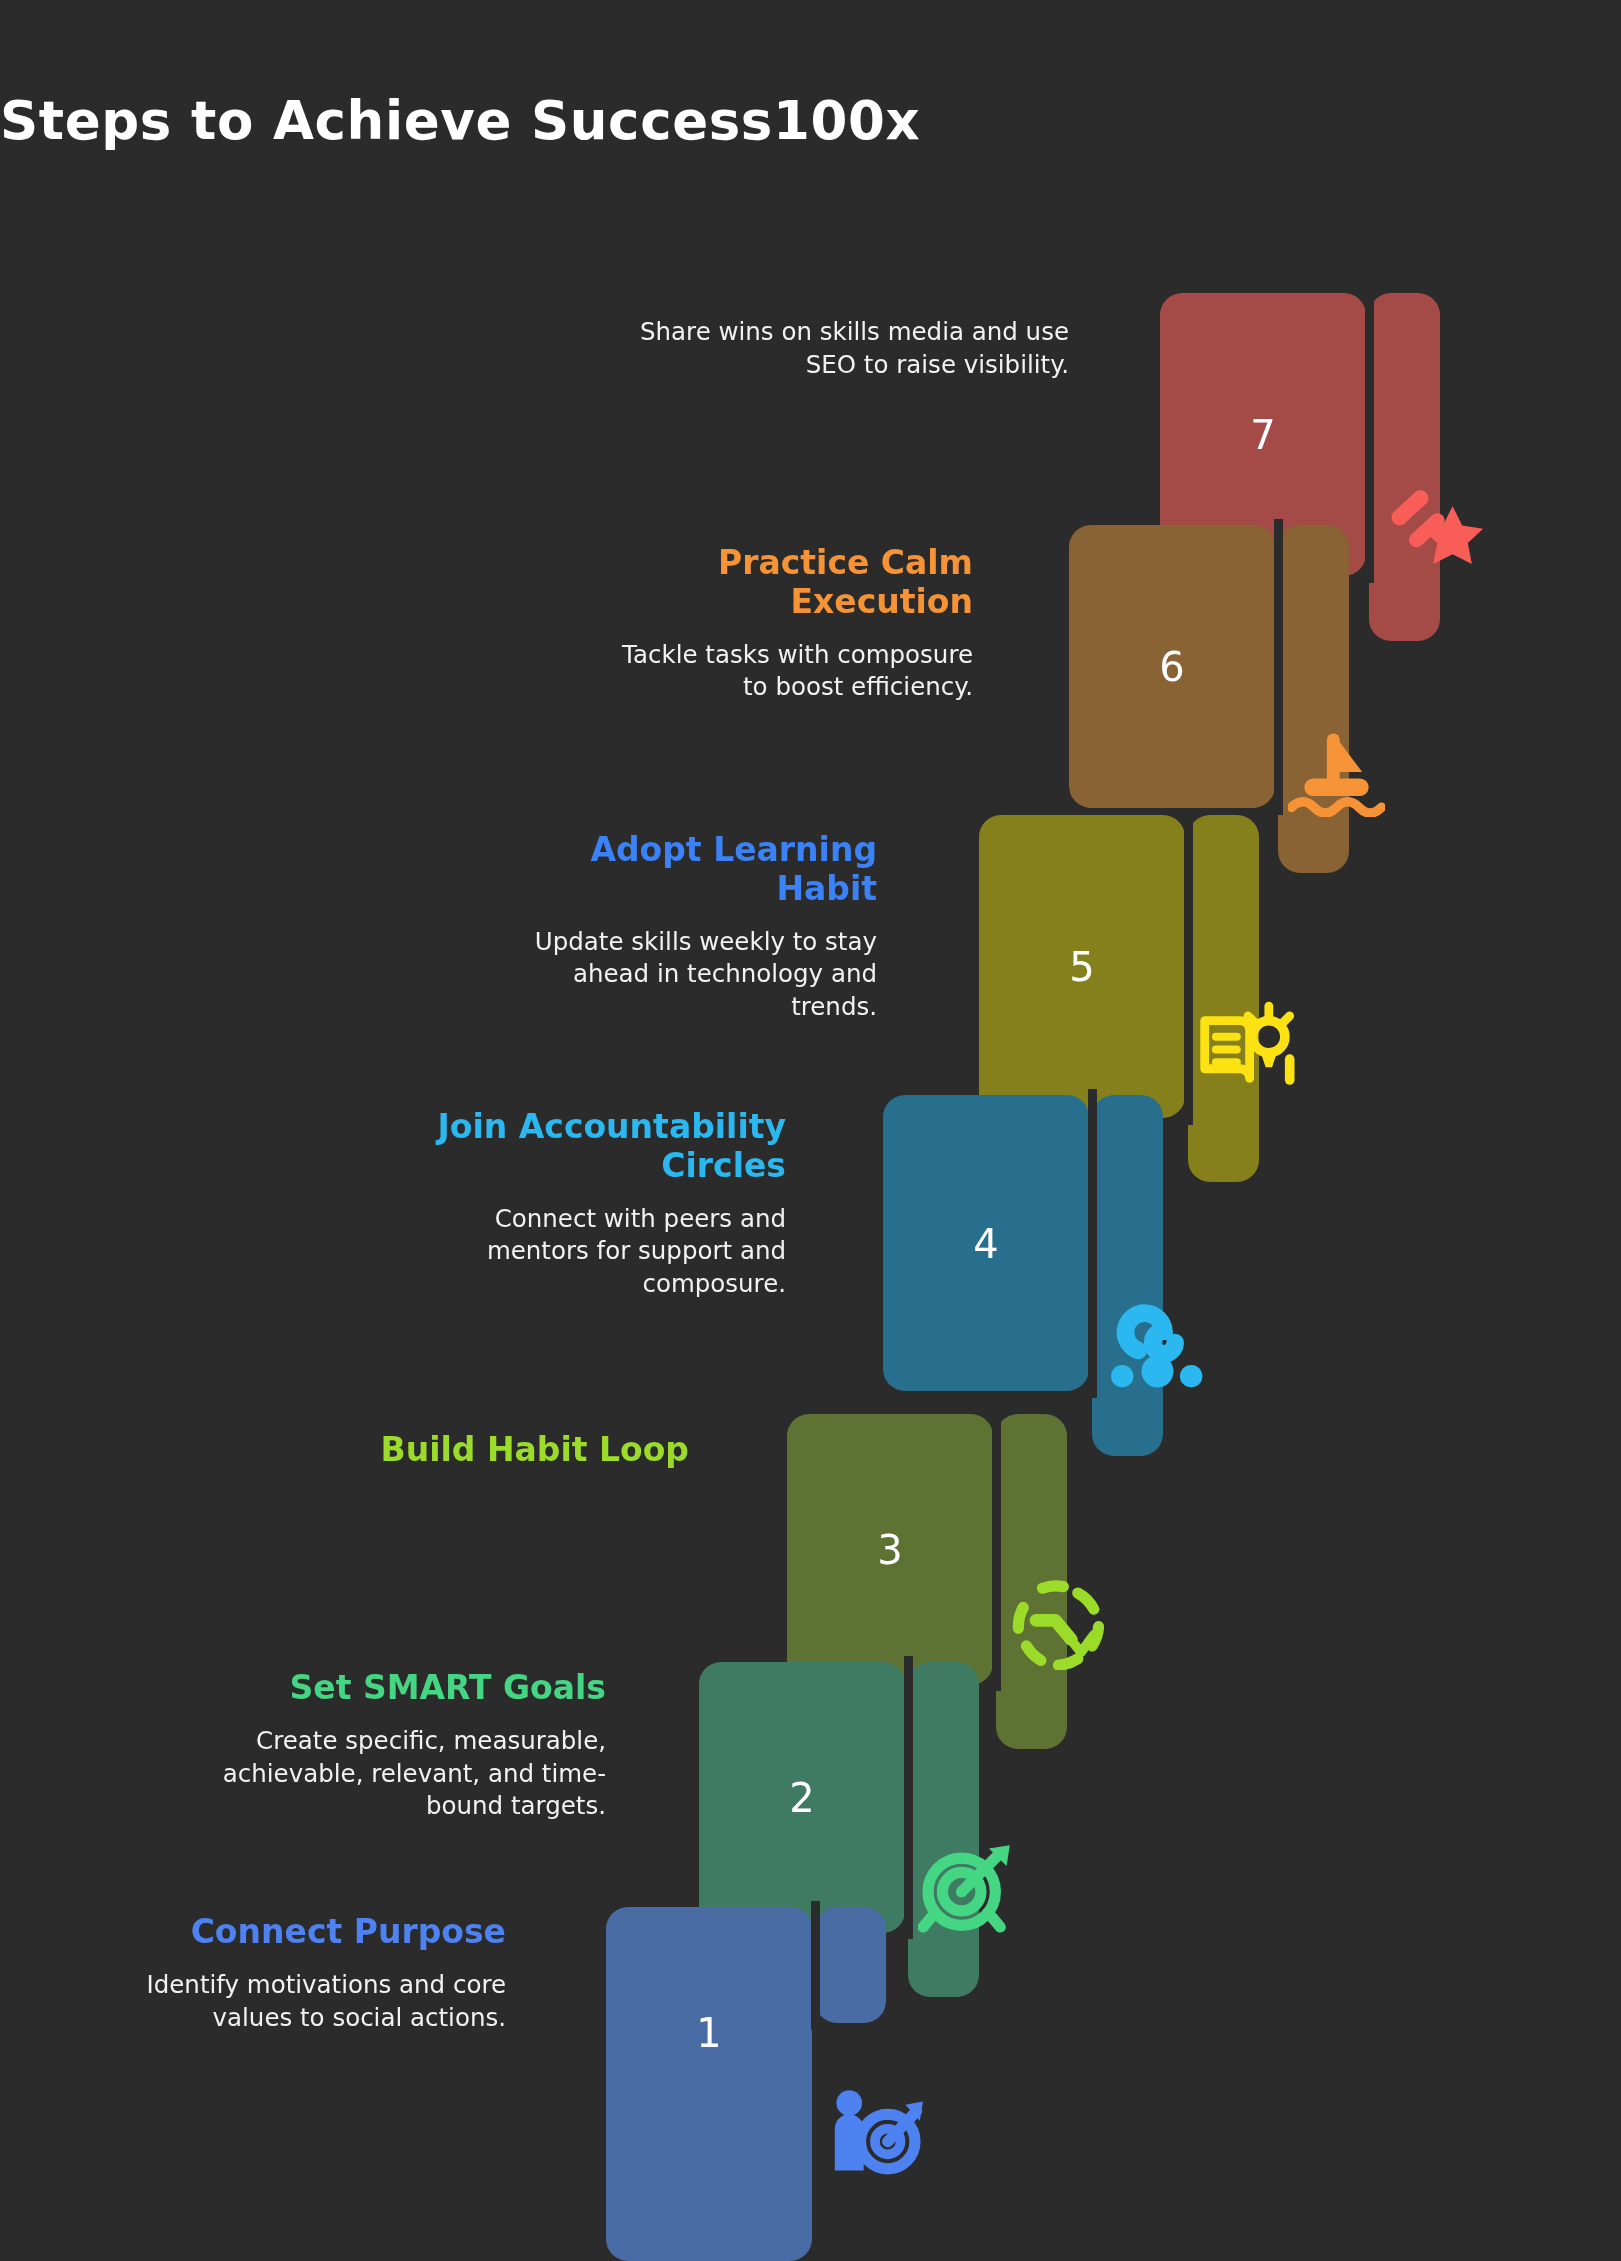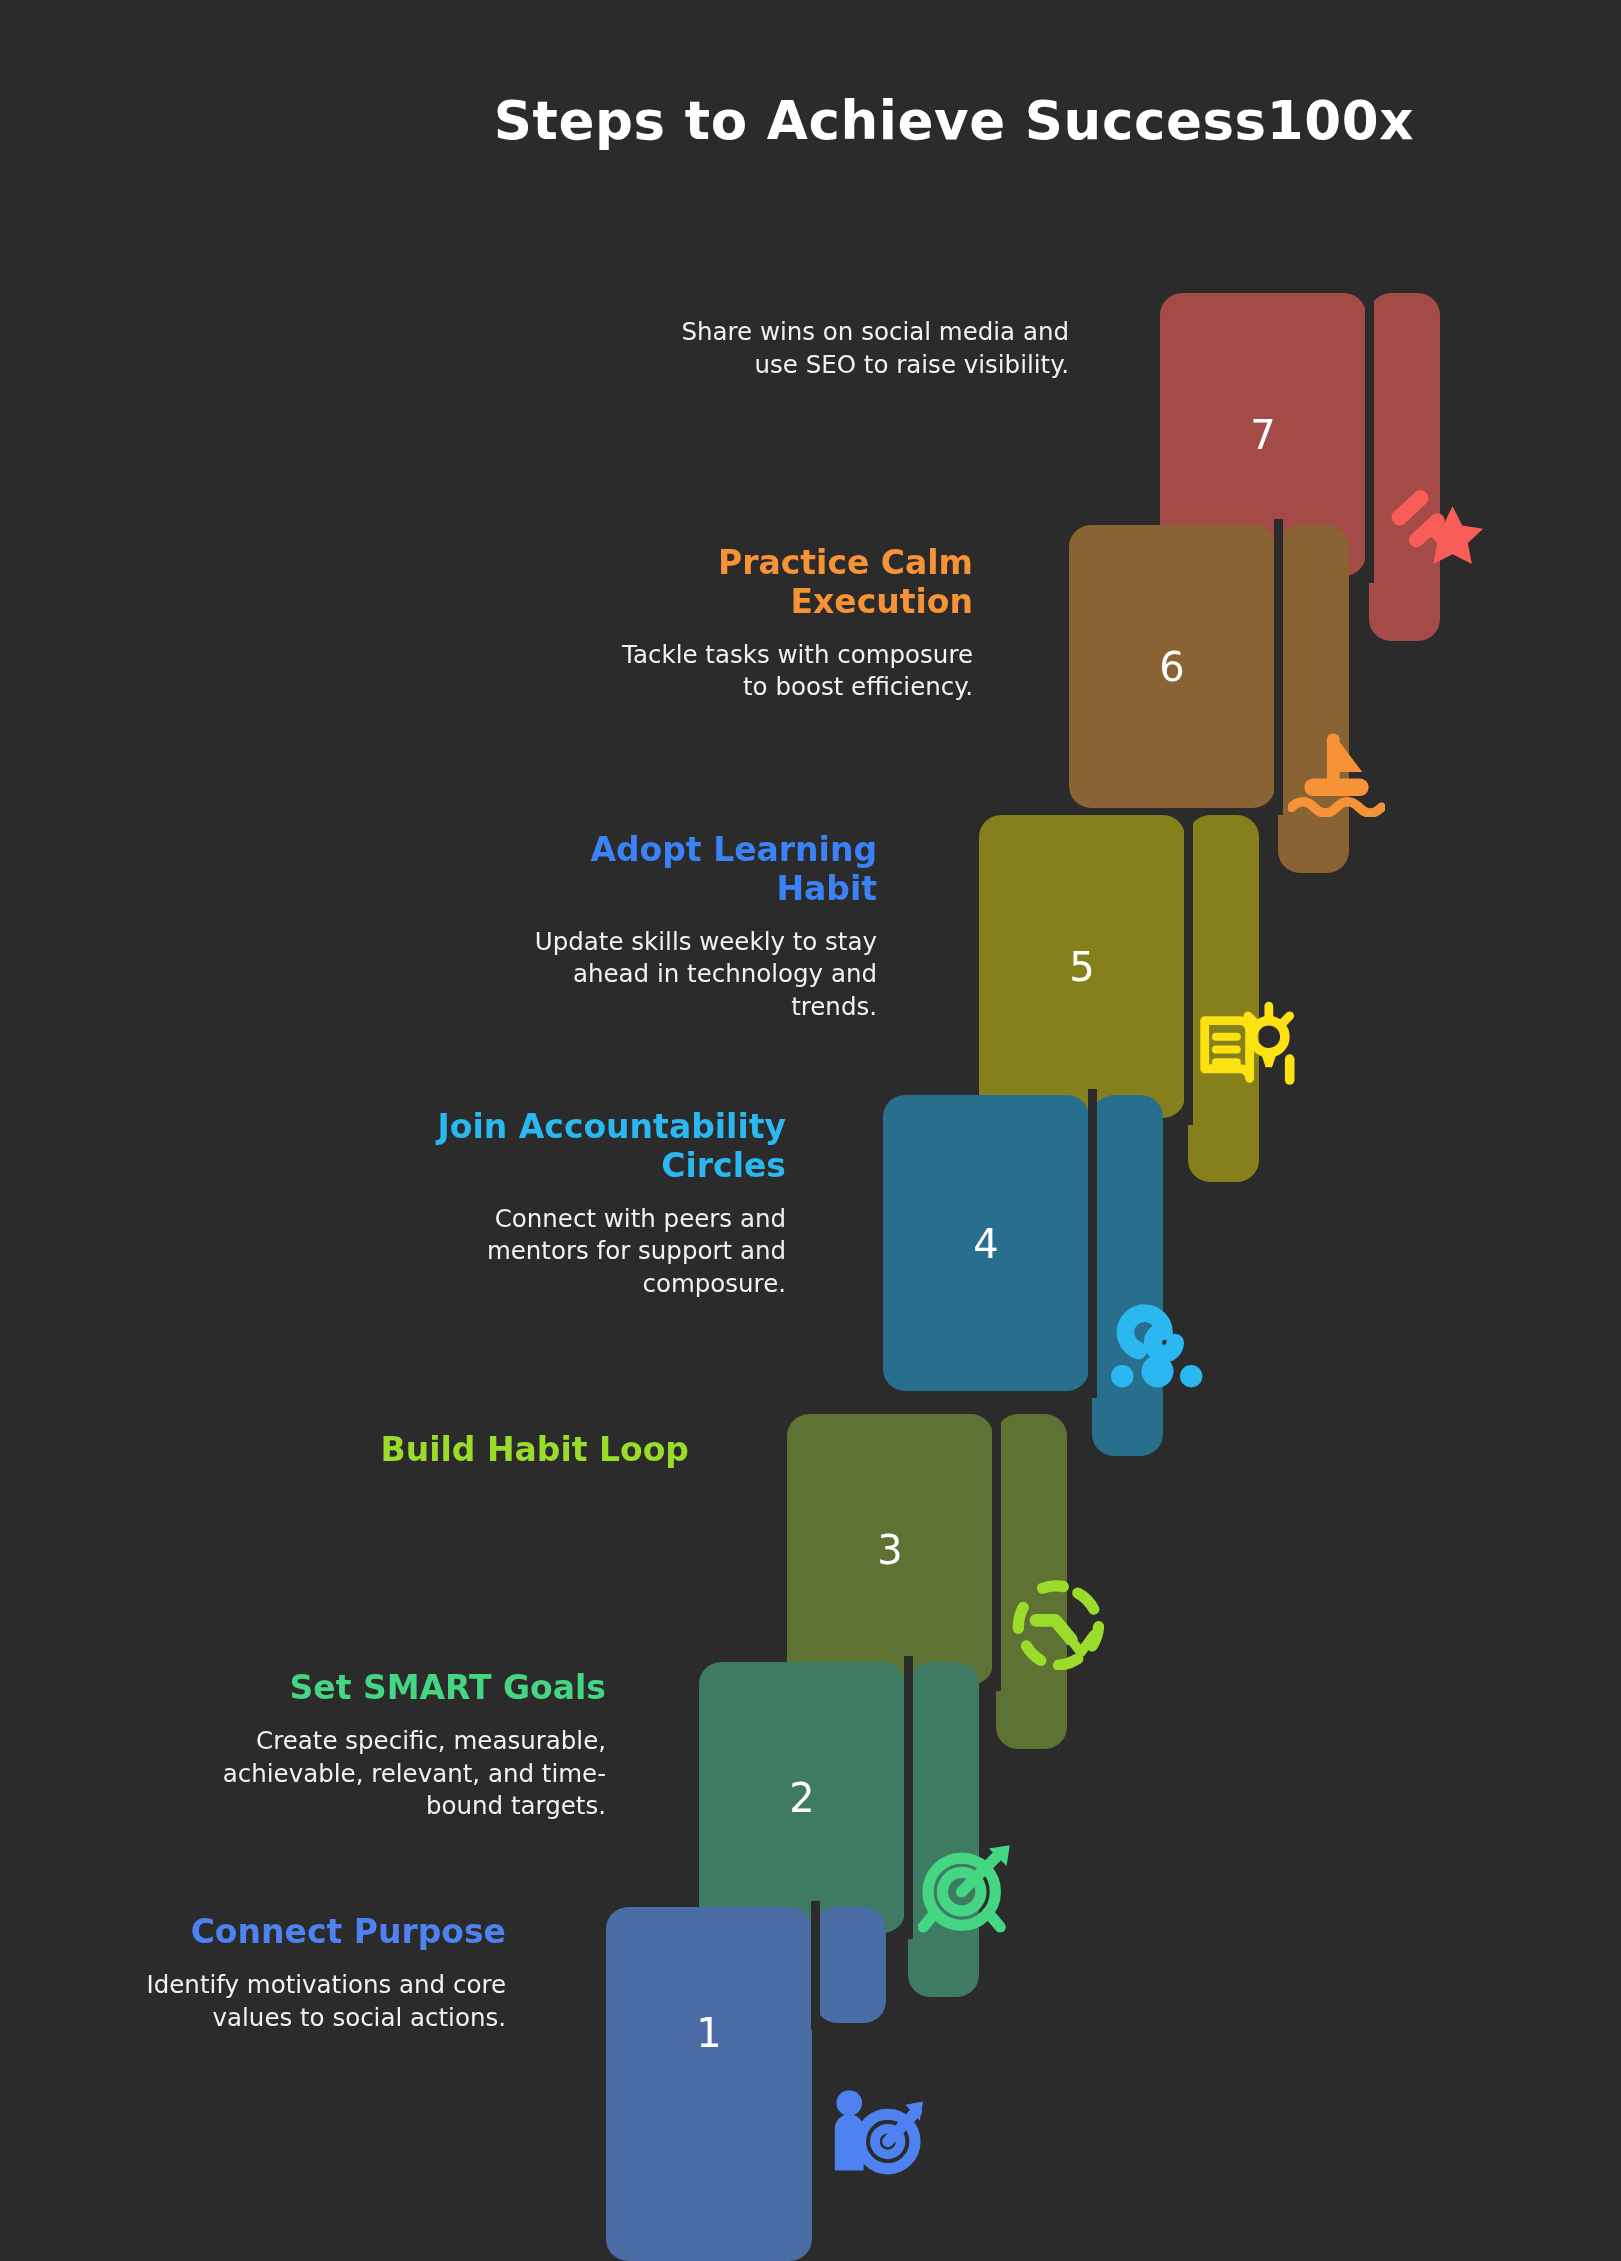--- a/index.html
+++ b/index.html
@@ -6,21 +6,21 @@
   body{
     width:1622px;height:2261px;
     background:#2b2b2b;
     font-family:"DejaVu Sans","Liberation Sans",sans-serif;
     overflow:hidden;position:relative;
   }
   #stage{position:absolute;left:0;top:0;width:1622px;height:2261px;}
 
   .title{
     position:absolute;left:0;top:90px;width:1414px;
-    text-align:right;
+    text-align:left;
     color:#ffffff;
     font-family:"DejaVu Sans","Liberation Sans",sans-serif;
     font-size:53px;font-weight:700;letter-spacing:0.6px;
   }
 
   
   .step{position:absolute;}
 
   .card-wrap{position:absolute;}
   .card-body{
@@ -68,21 +68,21 @@
   <div class="title">Steps to Achieve Success100x</div>
 
   <div class="step">
     <div class="card-wrap" style="left:1160px;top:293px;width:248px;height:348px;">
       <div class="card-body" style="width:206px;height:283px;background:#A44B48;"></div>
       <div class="card-tab" style="left:209px;top:0;width:71px;height:348px;background:#A44B48;"></div>
       <div class="tab-notch" style="left:205px;top:-6.4px;width:9px;height:296px;"></div>
       <div class="card-num" style="left:0;top:119px;width:206px;">7</div>
     </div>
     <div class="text-col" style="left:631px;top:316px;width:438px;">
-      <div class="step-desc">Share wins on social media and use SEO to raise visibility.</div>
+      <div class="step-desc">Share wins on skills media and use SEO to raise visibility.</div>
     </div>
     <div class="icon-box" style="left:1388px;top:474px;">
       <svg width="97" height="90" viewBox="0 0 60 56">
         <path d="M3 24 L16 12 A5 5 0 0 1 24 18 L11 30 A5 5 0 0 1 3 24 Z" fill="#F85E57"></path>
         <path d="M14 38 L27 26 A4.5 4.5 0 0 1 34 32 L21 44 A4.5 4.5 0 0 1 14 38 Z" fill="#F85E57"></path>
         <path d="M40 20 L46 32 L59 34 L49.5 43 L52 56 L40 50 L28 56 L30.5 43 L21 34 L34 32 Z" fill="#F85E57"></path>
       </svg>
     </div>
   </div>
 

